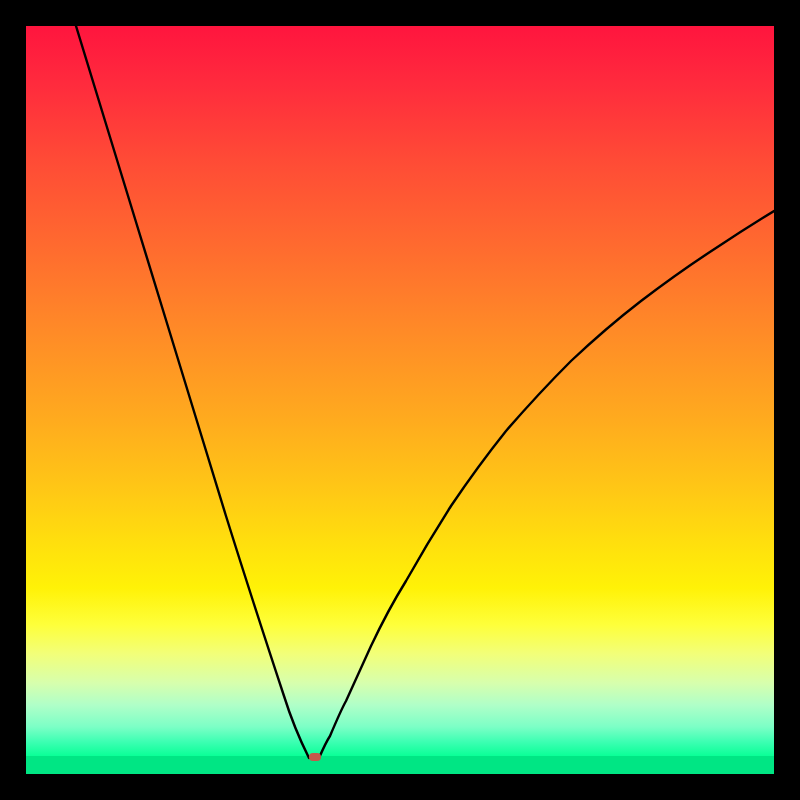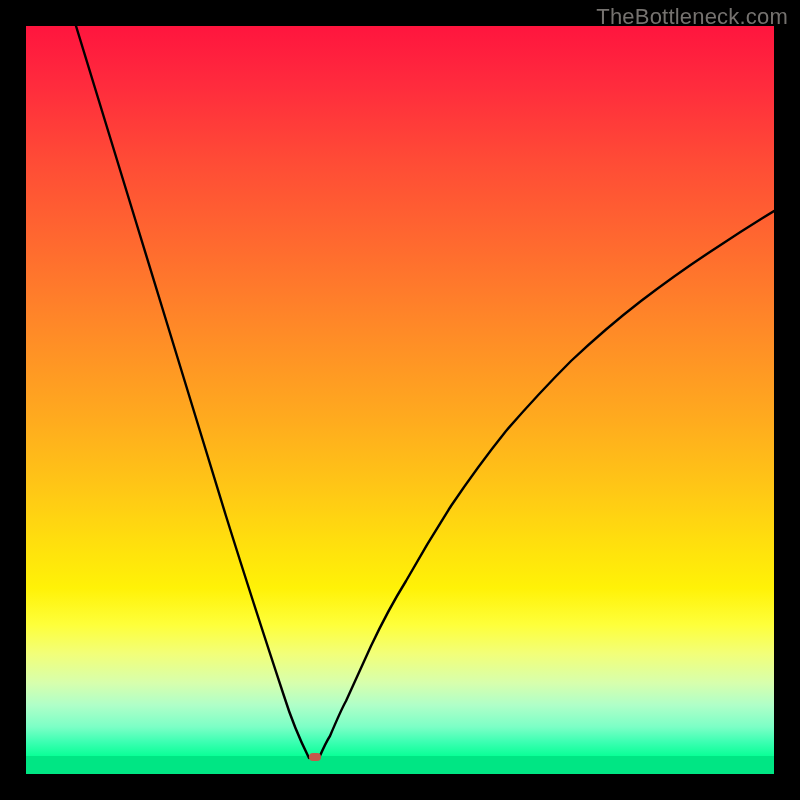--- a/index.html
+++ b/index.html
@@ -113,14 +113,13 @@
                Q 402 516 425 480
                Q 452 440 480 405
                Q 512 368 545 335
                Q 580 302 615 275
                Q 653 246 690 222
                Q 720 202 748 185"></path>
       <rect class="marker" x="283" y="727" width="12" height="8" rx="4" ry="4"></rect>
     </svg>
   </div>
 
-  <div class="watermark">TheBottleneck.com</div>
 </div>
 
 </body></html>

